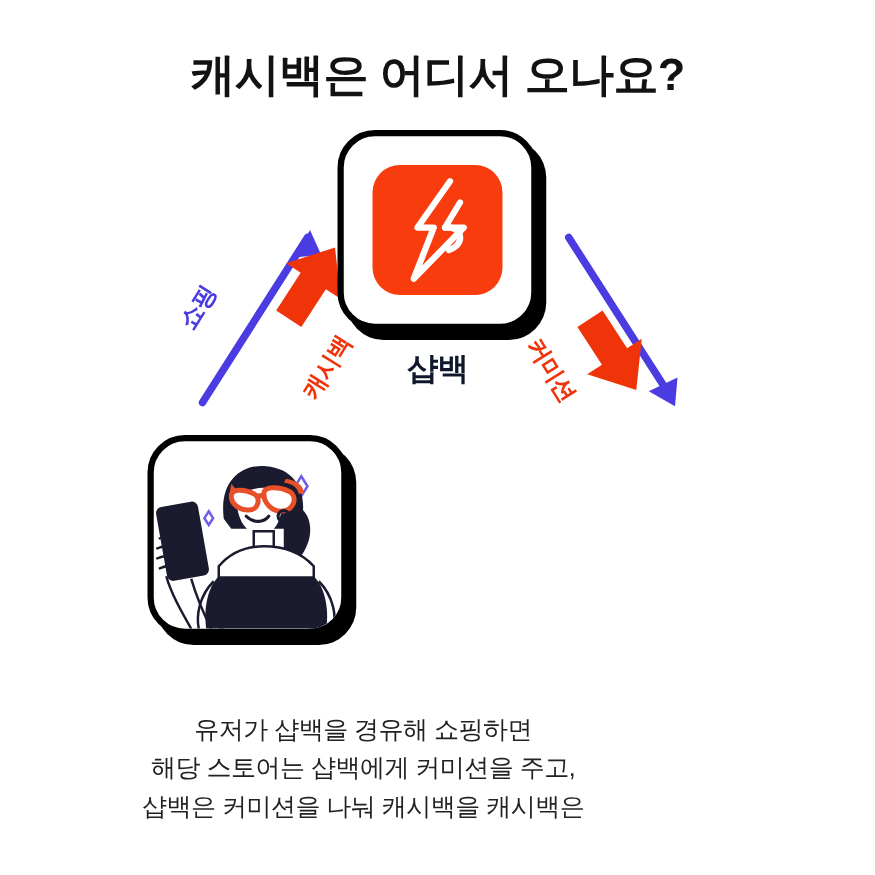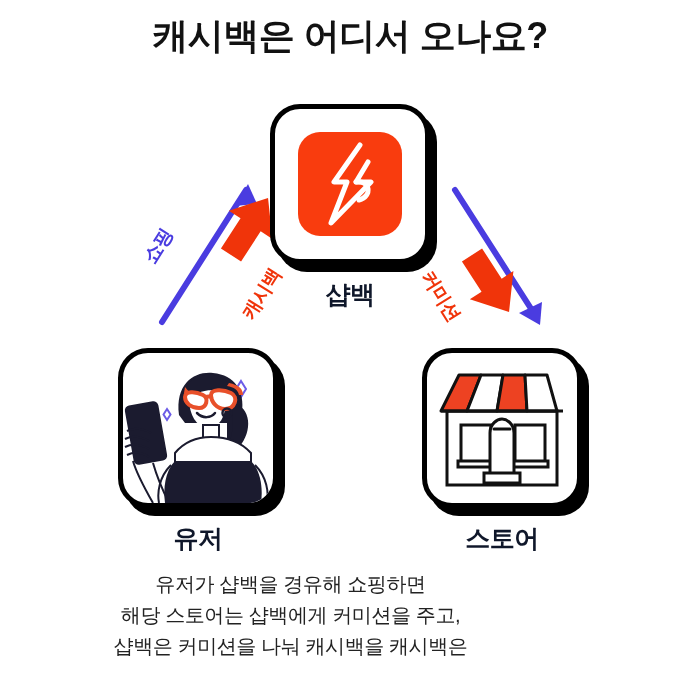--- a/index.html
+++ b/index.html
@@ -20,21 +20,21 @@
   #infographic {
     position: absolute;
     inset: 0;
     width: 700px;
     height: 700px;
   }
 
   
   .title {
     position: absolute;
-    top: 12px;
+    top: 36px;
     left: 0;
     width: 700px;
     text-align: center;
     font-size: 36px;
     font-weight: 700;
     letter-spacing: -0.5px;
     color: #121212;
     white-space: nowrap;
   }
 
@@ -208,48 +208,22 @@
         <rect x="6" y="50" width="34" height="60" rx="5" fill="#1B1B2F" transform="rotate(-10 23 80)"></rect>
 
         <path d="M4 78 C12 74, 22 76, 28 80" fill="none" stroke="#1B1B2F" stroke-width="2"></path>
         <path d="M2 86 C10 82, 20 84, 26 88" fill="none" stroke="#1B1B2F" stroke-width="2"></path>
         <path d="M2 94 C10 90, 20 92, 26 96" fill="none" stroke="#1B1B2F" stroke-width="2"></path>
         <path d="M4 102 C12 98, 20 100, 26 104" fill="none" stroke="#1B1B2F" stroke-width="2"></path>
         <path d="M10 108 C14 122, 22 136, 30 150" fill="none" stroke="#1B1B2F" stroke-width="2"></path>
         <path d="M30 110 C34 124, 40 138, 46 150" fill="none" stroke="#1B1B2F" stroke-width="2"></path>
       </svg>
     </div>
-    <div class="node-label">유저</div>
   </div>
 
-  <div class="node" id="node-store">
-    <div class="card">
-      <svg width="130" height="122" viewBox="0 0 130 122">
-
-        <rect x="10" y="44" width="110" height="74" fill="#ffffff" stroke="#111111" stroke-width="3"></rect>
-
-        <path d="M4 44 L22 8 L44 8 L30 44 Z" fill="#ED4222" stroke="#111111" stroke-width="3" stroke-linejoin="round"></path>
-        <path d="M30 44 L44 8 L66 8 L60 44 Z" fill="#ffffff" stroke="#111111" stroke-width="3" stroke-linejoin="round"></path>
-        <path d="M60 44 L66 8 L88 8 L90 44 Z" fill="#ED4222" stroke="#111111" stroke-width="3" stroke-linejoin="round"></path>
-        <path d="M90 44 L88 8 L110 8 L120 44 Z" fill="#ffffff" stroke="#111111" stroke-width="3" stroke-linejoin="round"></path>
-        <path d="M4 44 L126 44" stroke="#111111" stroke-width="3"></path>
-
-        <rect x="24" y="58" width="30" height="38" fill="#ffffff" stroke="#111111" stroke-width="3"></rect>
-        <rect x="21" y="94" width="36" height="6" fill="#ffffff" stroke="#111111" stroke-width="3"></rect>
-
-        <rect x="78" y="58" width="30" height="38" fill="#ffffff" stroke="#111111" stroke-width="3"></rect>
-        <rect x="75" y="94" width="36" height="6" fill="#ffffff" stroke="#111111" stroke-width="3"></rect>
-
-        <path d="M53 108 L53 66 C53 57, 60 52, 65 52 C70 52, 77 57, 77 66 L77 108 Z" fill="#ffffff" stroke="#111111" stroke-width="3"></path>
-        <line x1="57" y1="62" x2="73" y2="62" stroke="#111111" stroke-width="3" stroke-linecap="round"></line>
-        <rect x="47" y="106" width="36" height="10" fill="#ffffff" stroke="#111111" stroke-width="3"></rect>
-      </svg>
-    </div>
-    <div class="node-label">스토어</div>
-  </div>
 
   <div class="caption">
     <div>유저가 샵백을 경유해 쇼핑하면</div>
     <div>해당 스토어는 샵백에게 커미션을 주고,</div>
     <div>샵백은 커미션을 나눠 캐시백을 캐시백은</div>
   </div>
 
 </div>
 
 </body></html>

